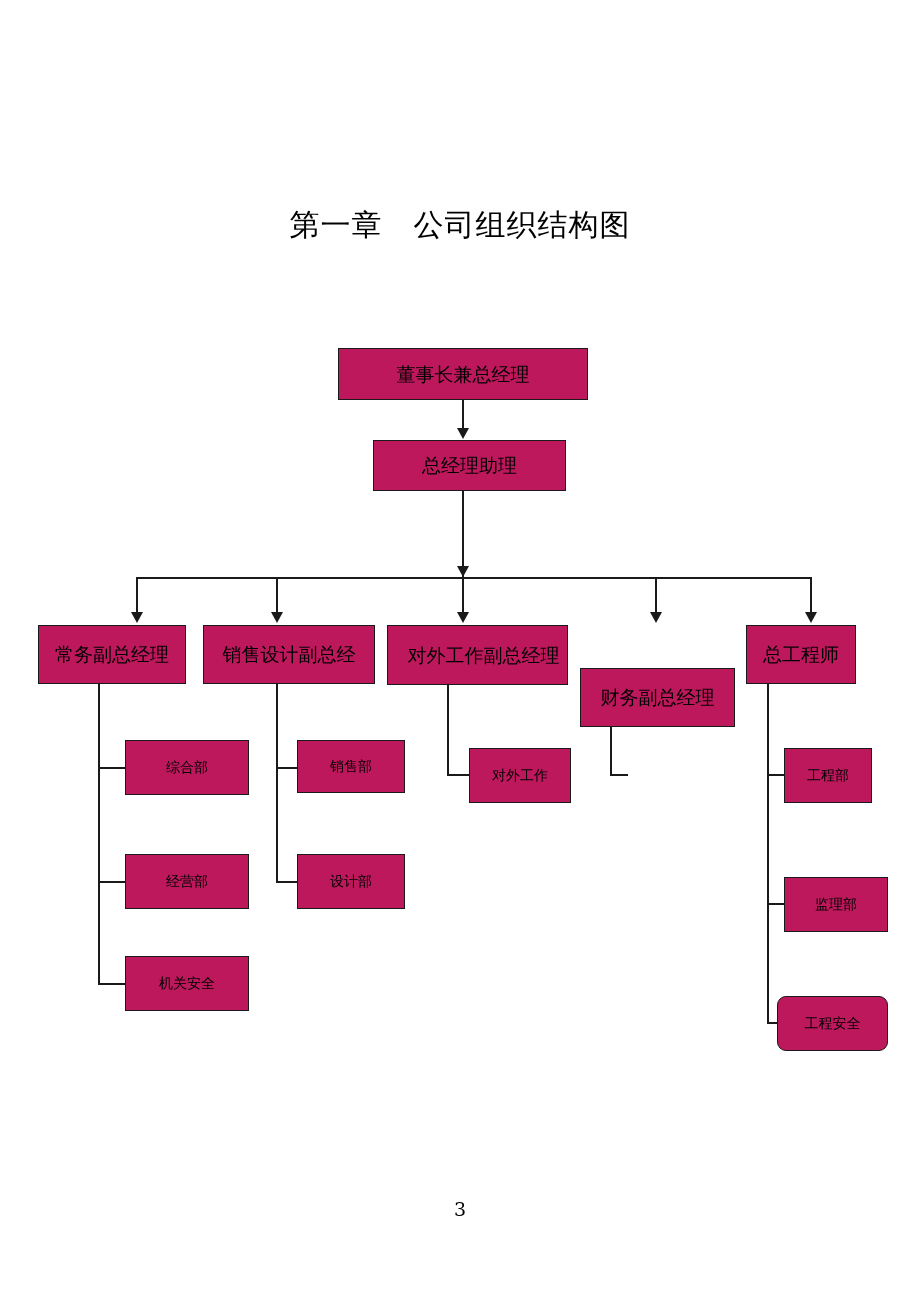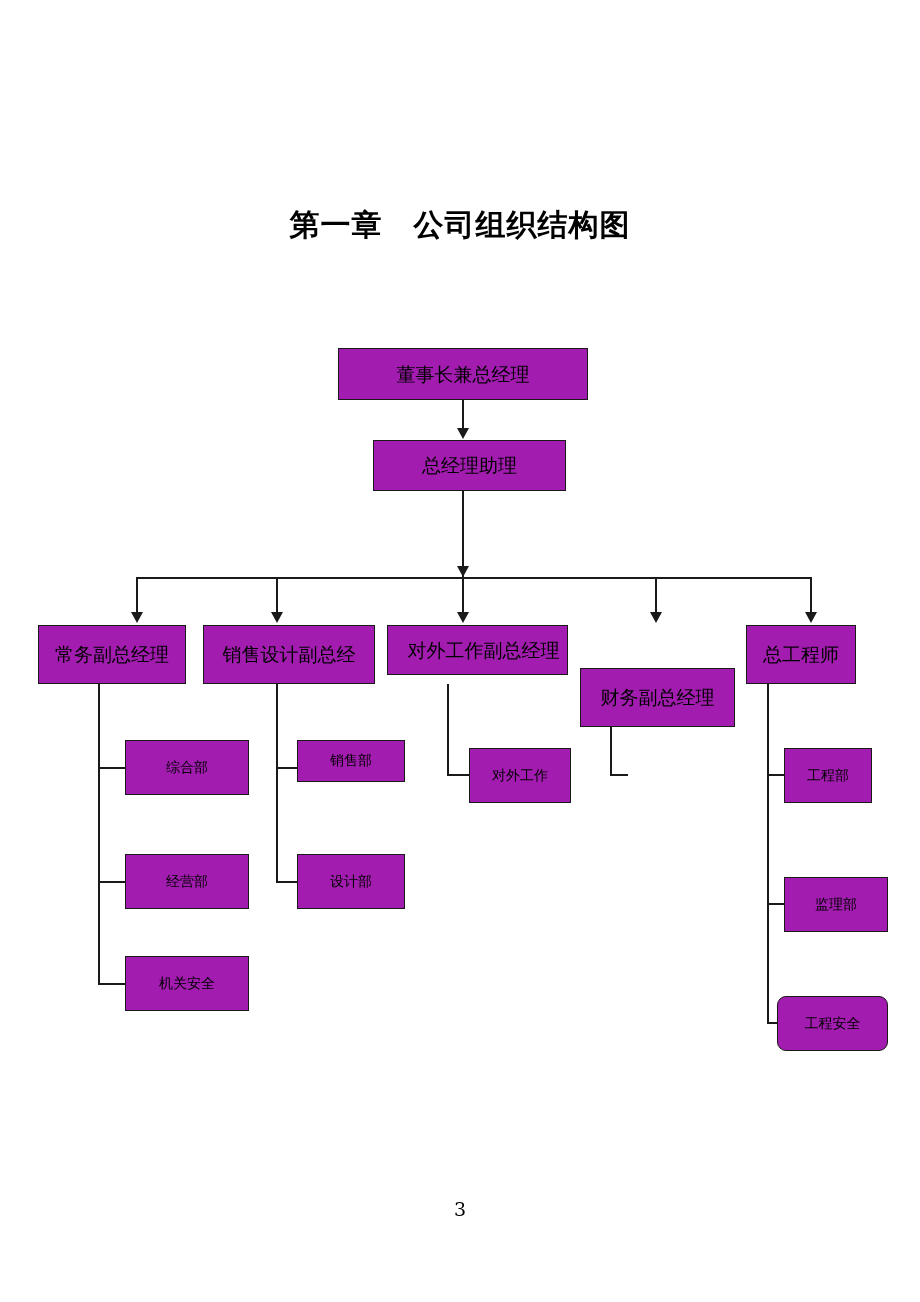--- a/index.html
+++ b/index.html
@@ -21,21 +21,21 @@
     overflow: hidden;
   }
   
   #doc-title {
     position: absolute;
     left: 0;
     top: 205px;
     width: 920px;
     text-align: center;
     font-size: 30px;
-    font-weight: bold;
+    font-weight: normal;
     letter-spacing: 1px;
     white-space: pre;
     font-family: "DejaVu Serif", "Liberation Serif", serif;
     color: #000000;
   }
   
   #page-number {
     position: absolute;
     left: 0;
     top: 1198px;
@@ -43,21 +43,21 @@
     text-align: center;
     font-size: 19px;
     font-family: "DejaVu Serif", "Liberation Serif", serif;
     color: #000000;
   }
   
   .node {
     position: absolute;
     box-sizing: border-box;
     border: 1.6px solid #1a1a1a;
-    background: #a21caf;
+    background: #be185d;
     display: flex;
     align-items: center;
     justify-content: center;
     font-family: "DejaVu Serif", "Liberation Serif", serif;
     font-size: 19px;
     line-height: 1.1;
     color: #000000;
     white-space: nowrap;
     z-index: 3;
   }
@@ -122,21 +122,21 @@
   <div class="arrow" style="left:805px; top:612px;"></div>
 
   <div class="node" style="left:38px; top:625px; width:148px; height:59px;">
     <span>常务副总经理</span>
   </div>
 
   <div class="node" style="left:203px; top:625px; width:172px; height:59px;">
     <span>销售设计副总经</span>
   </div>
 
-  <div class="node" style="left:387px; top:625px; width:181px; height:50px;padding-left:12px;">
+  <div class="node" style="left:387px; top:625px; width:181px; height:60px;padding-left:12px;">
     <span>对外工作副总经理</span>
   </div>
 
   <div class="node" style="left:580px; top:625px; width:155px; height:59px;margin-top:43px;">
     <span>财务副总经理</span>
   </div>
 
   <div class="node" style="left:746px; top:625px; width:110px; height:59px;">
     <span>总工程师</span>
   </div>
@@ -153,21 +153,21 @@
     <span>经营部</span>
   </div>
   <div class="node dept" style="left:125px; top:956px; width:124px; height:55px;">
     <span>机关安全</span>
   </div>
 
   <div class="line vline" style="left:276px; top:684px; width:2px; height:199px;"></div>
   <div class="line hline" style="left:276px; top:767px; width:23px; height:2px;"></div>
   <div class="line hline" style="left:276px; top:881px; width:23px; height:2px;"></div>
 
-  <div class="node dept" style="left:297px; top:740px; width:108px; height:42px;">
+  <div class="node dept" style="left:297px; top:740px; width:108px; height:53px;">
     <span>销售部</span>
   </div>
   <div class="node dept" style="left:297px; top:854px; width:108px; height:55px;">
     <span>设计部</span>
   </div>
 
   <div class="line vline" style="left:447px; top:684px; width:2px; height:92px;"></div>
   <div class="line hline" style="left:447px; top:774px; width:24px; height:2px;"></div>
 
   <div class="node dept" style="left:469px; top:748px; width:102px; height:55px;">

